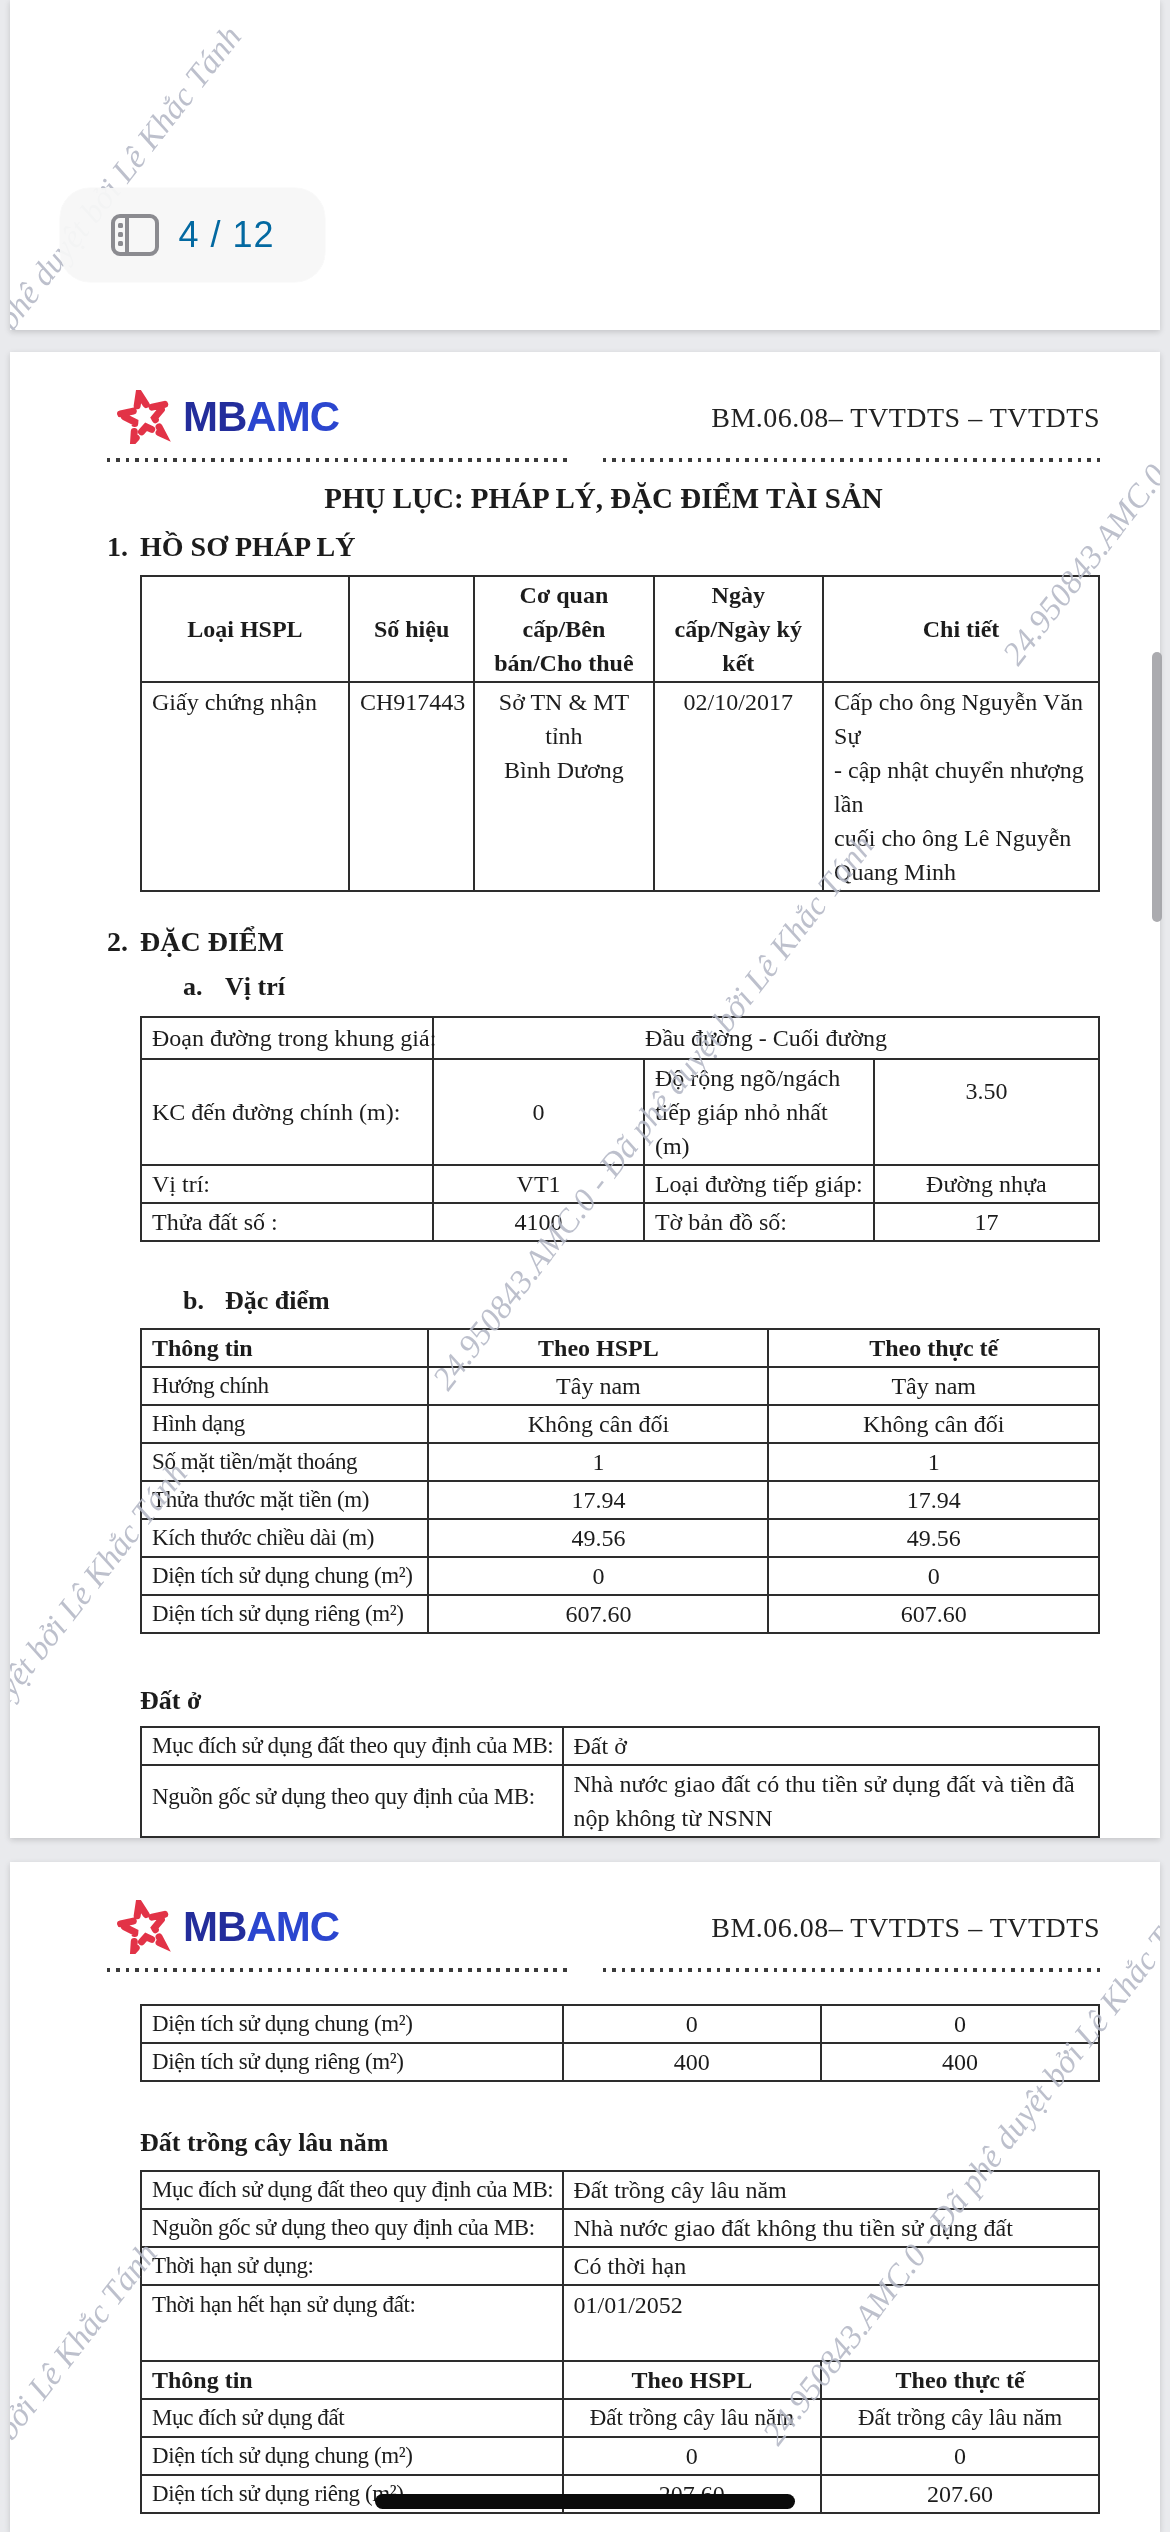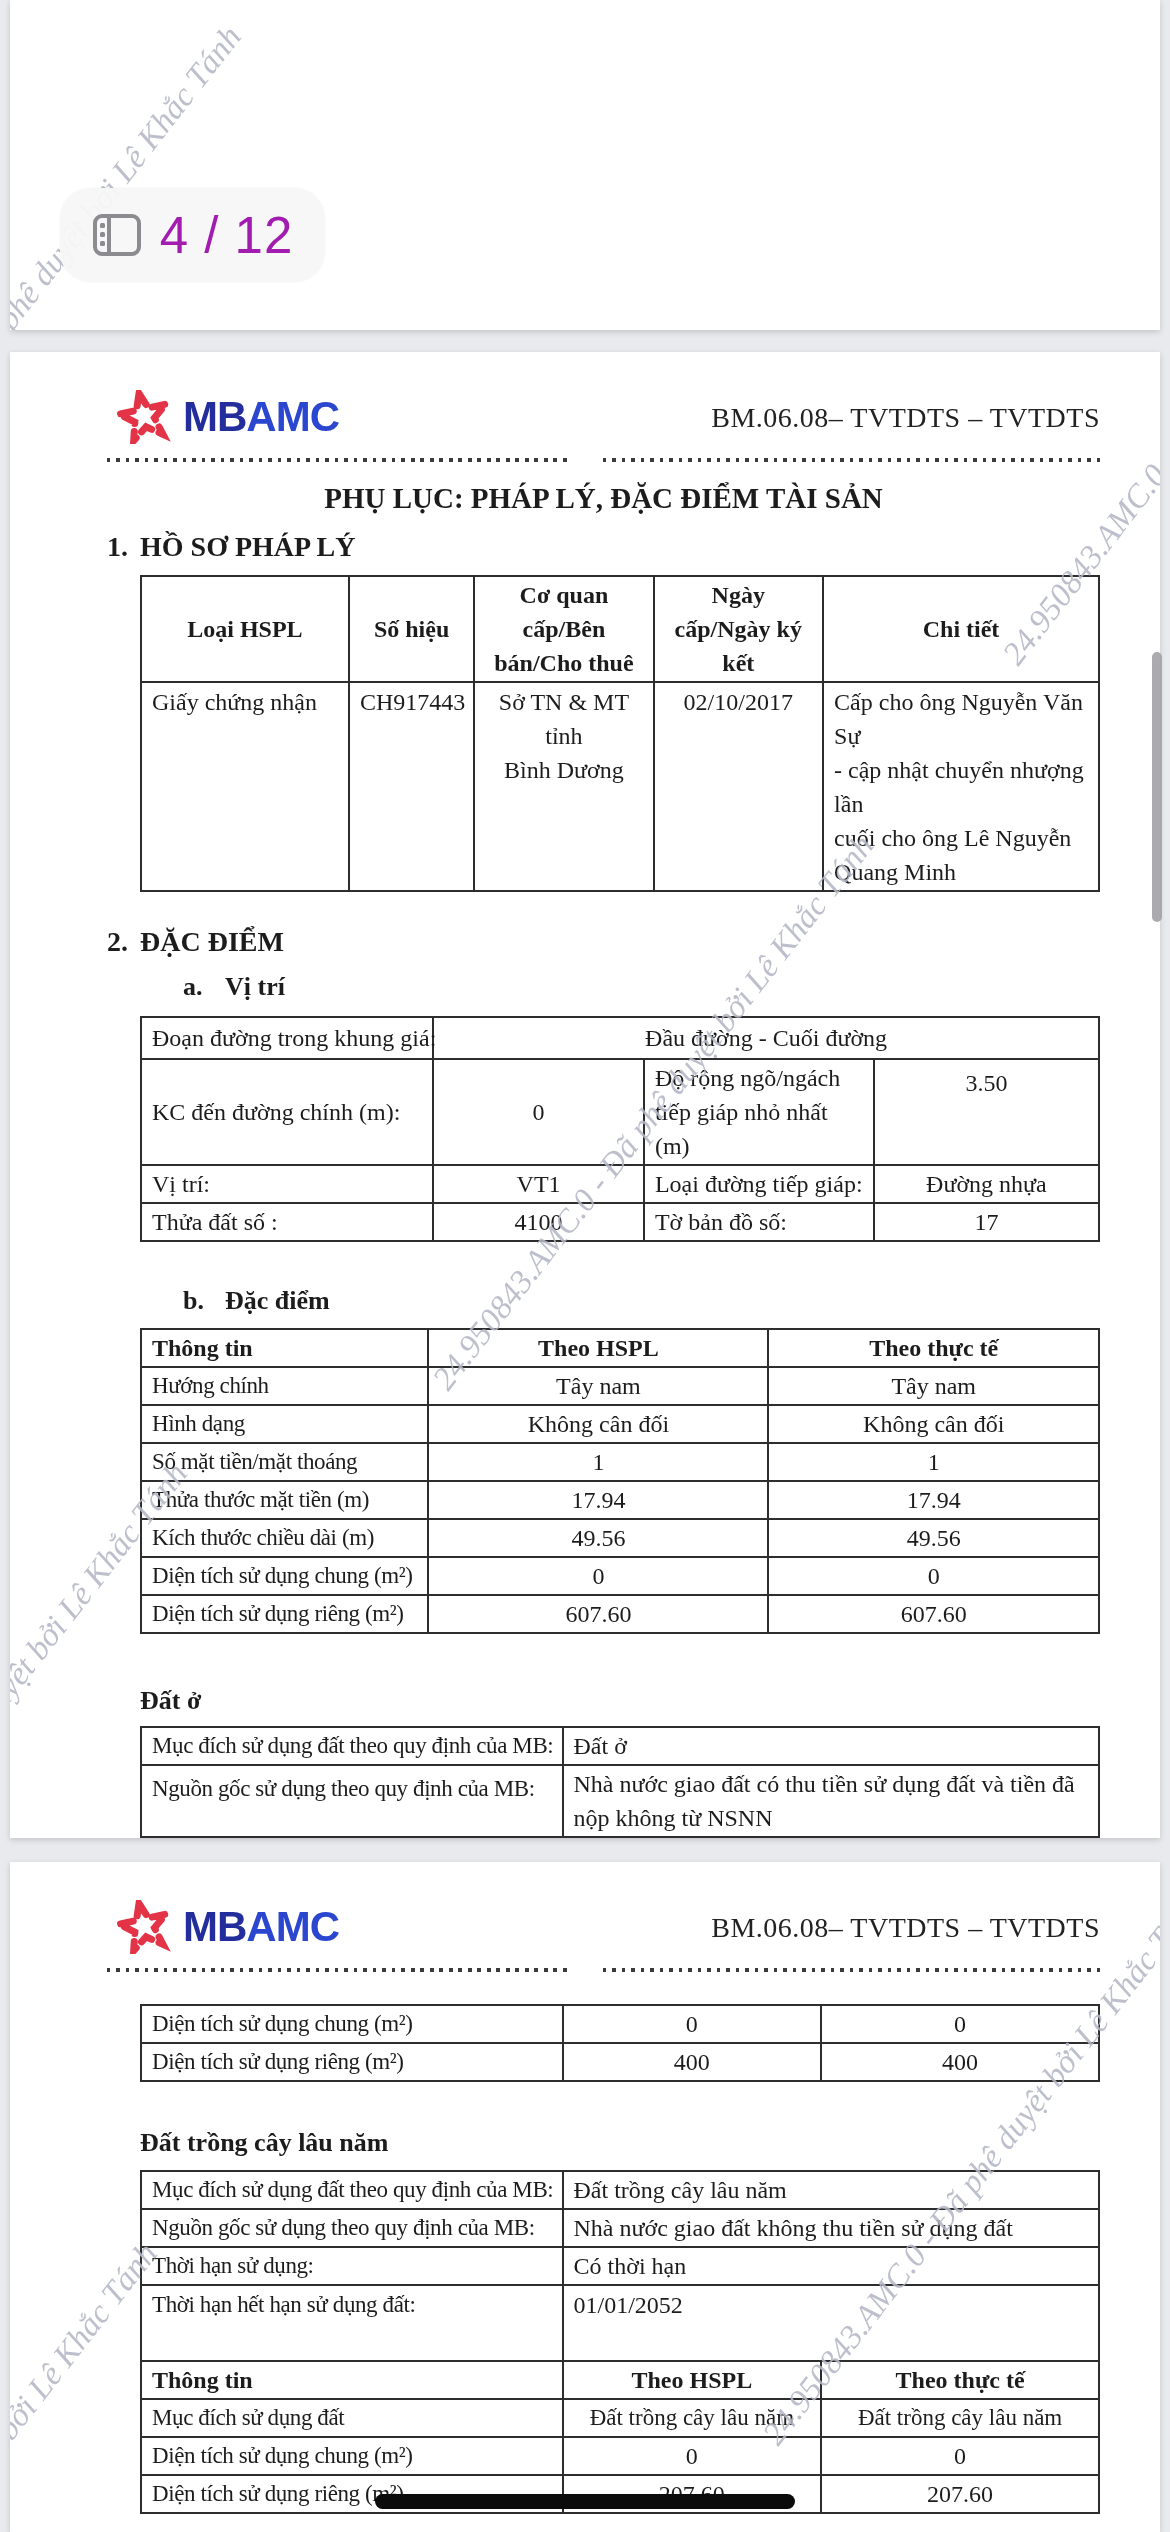--- a/index.html
+++ b/index.html
@@ -45,21 +45,21 @@
   .blk-h { font-weight:bold; font-size:26px; margin-left:33px; margin-top:52px; }
 
   
   table { margin-left:33px; width:calc(100% - 33px); border-collapse:collapse; font-size:24px; table-layout:fixed; }
   td,th { border:2px solid #2d2d2d; padding:1px 10px; line-height:34px; vertical-align:middle; }
   th { font-weight:bold; text-align:center; }
   .al { text-align:left; }
   .ac { text-align:center; }
   .lbl { text-align:left; white-space:nowrap; }
   .lbl-long { font-size:23px; letter-spacing:-0.4px; white-space:nowrap; text-align:left; }
-  .vtop { vertical-align:top; padding-top:6px; }
+  .vtop { vertical-align:top; padding-top:14px; }
 
   .t-legal { margin-top:12px; }
   .t-legal th { height:66px; }
   .t-legal td { height:138px; vertical-align:top; padding-top:2px; }
   .t-vitri { margin-top:14px; }
   .t-vitri .r1 td { height:42px; }
   .t-vitri .r3 td, .t-vitri .r4 td { height:36px; }
   .t-dacdiem { margin-top:12px; }
   .t-dato { margin-top:10px; }
   .t-cont { margin-top:32px; }
@@ -74,21 +74,21 @@
   }
 
   
   .page-badge {
     position:absolute; left:60px; top:188px; width:265px; height:94px;
     background:rgba(246,246,247,0.94); border-radius:30px;
     display:flex; align-items:center; justify-content:center; gap:18px;
     font-family:"Liberation Sans","DejaVu Sans",sans-serif;
     box-shadow:0 0 0 0.5px rgba(0,0,0,0.03);
   }
-  .page-badge .txt { font-size:51px; font-weight:500; color:#a21caf; letter-spacing:1px; }
+  .page-badge .txt { font-size:36px; font-weight:500; color:#0369a1; letter-spacing:1px; }
   .scroll-thumb {
     position:absolute; right:8px; top:652px; width:10px; height:270px;
     background:#a2a2a6; border-radius:5px; opacity:0.9;
   }
   .home-indicator {
     position:absolute; left:375px; top:2494px; width:420px; height:15px;
     background:#0b0b0b; border-radius:8px;
   }
 </style>
 </head>

